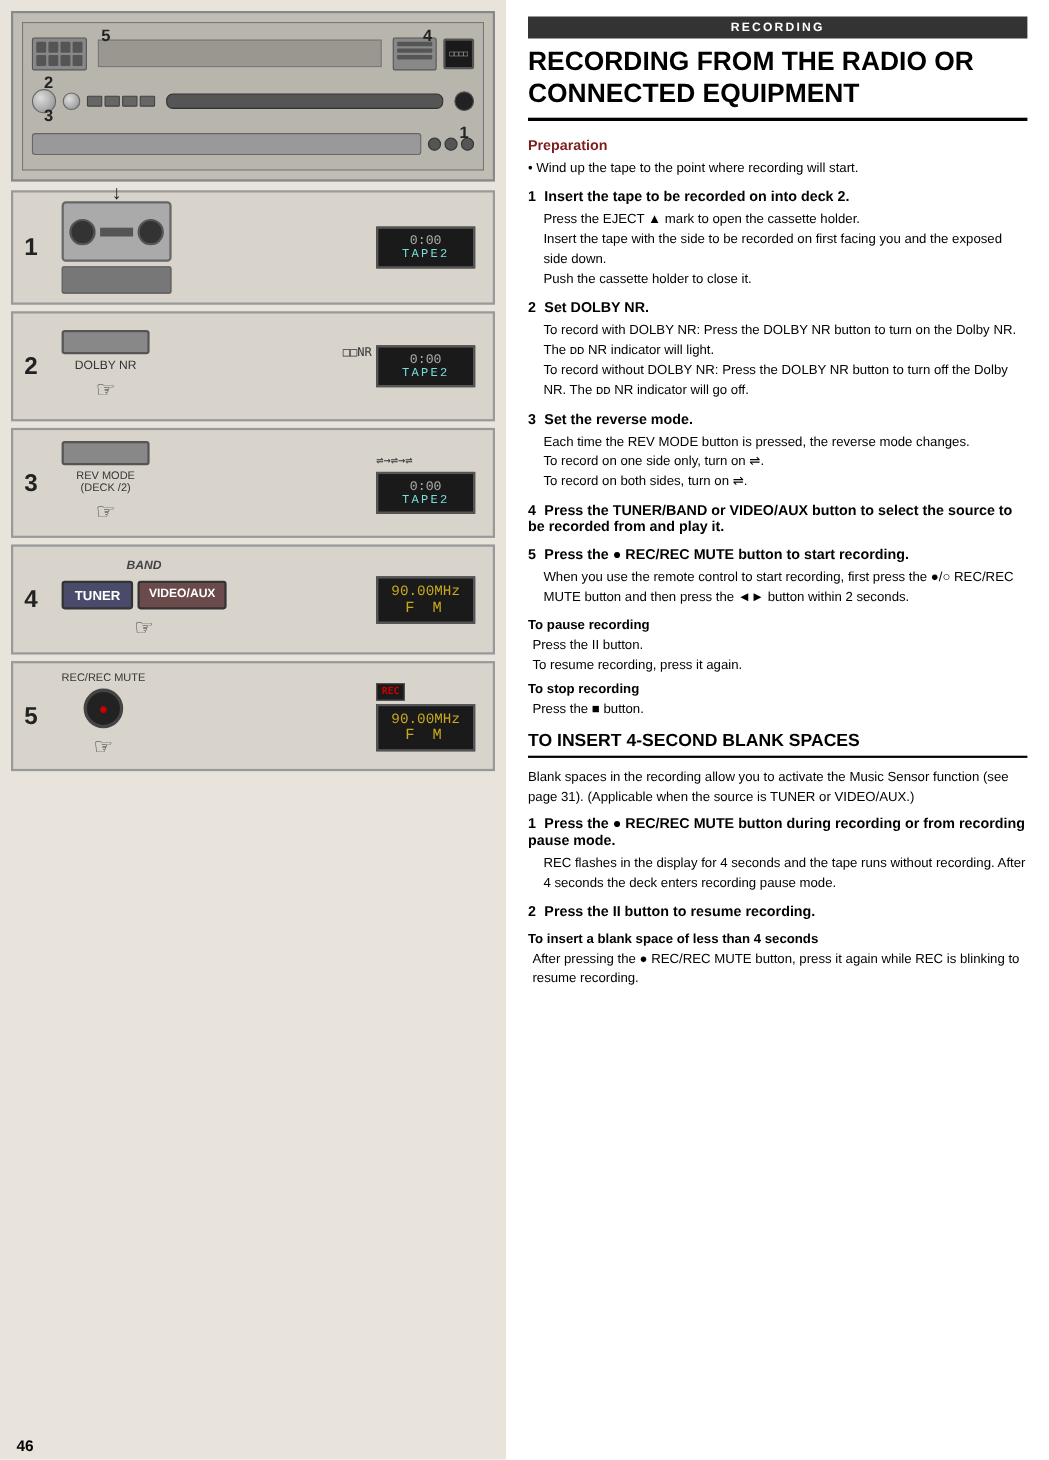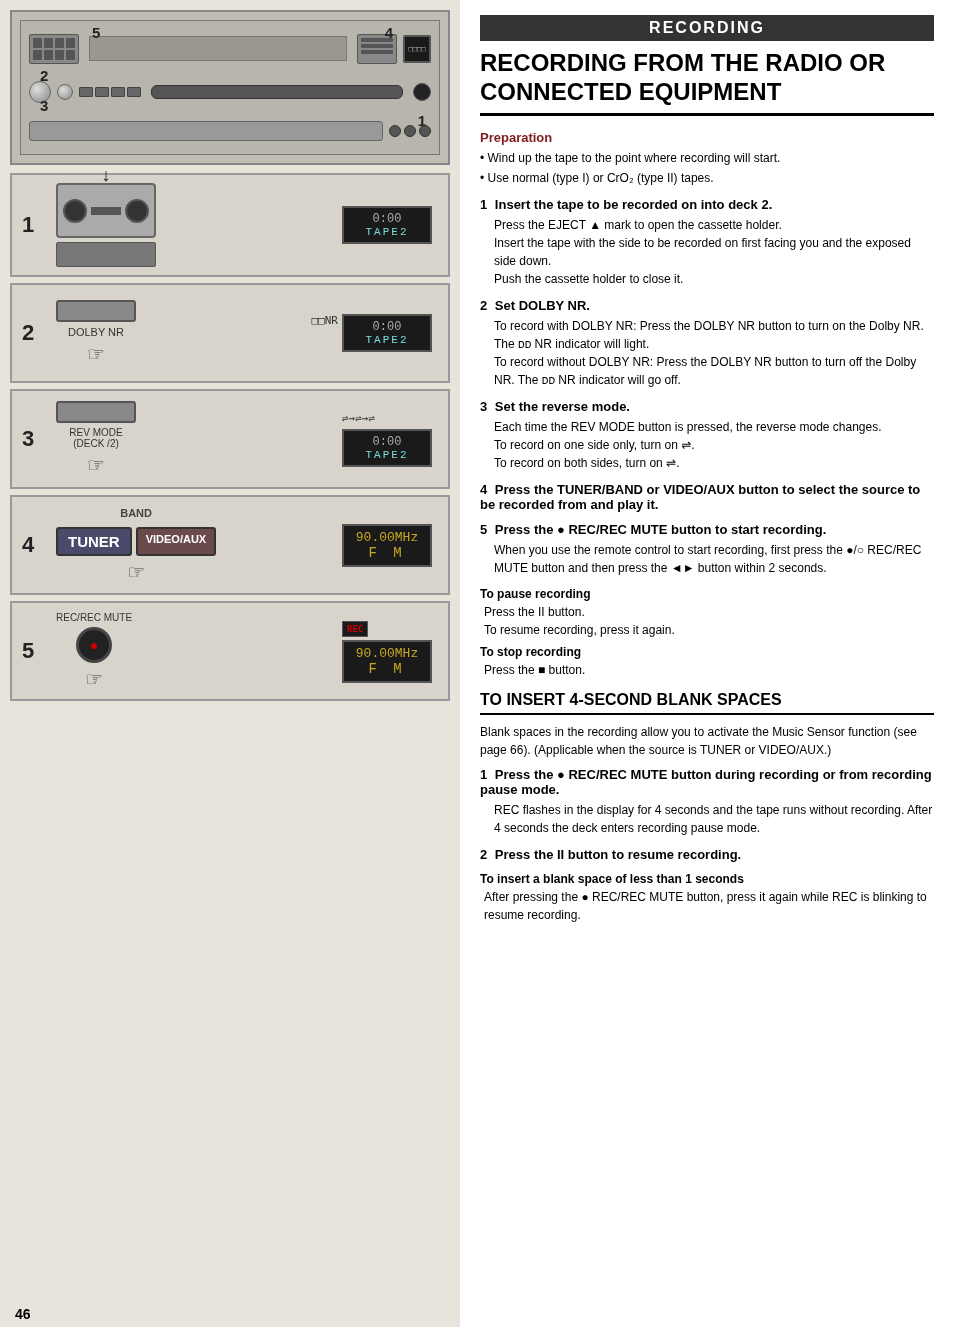--- a/index.html
+++ b/index.html
@@ -73,28 +73,29 @@
     .rev-label {
       font-size: 11px;
       color: #333;
       text-align: center;
     }
     .band-label {
       font-size: 11px;
       color: #444;
       font-weight: bold;
       margin-bottom: 4px;
+      font-style: italic;
     }
     .tuner-btn {
       background: #4a4a6a;
       color: #fff;
       border: 2px solid #333;
       border-radius: 3px;
       padding: 4px 10px;
-      font-size: 15px;
+      font-size: 12px;
       font-weight: bold;
       cursor: pointer;
     }
     .videoaux-btn {
       background: #6a4a4a;
       color: #fff;
       border: 2px solid #333;
       border-radius: 3px;
       padding: 4px 8px;
       font-size: 11px;
@@ -184,21 +185,21 @@
       font-size: 14px;
       font-weight: bold;
     }
 
     
     .recording-header {
       background: #333;
       color: #fff;
       text-align: center;
       padding: 4px 10px;
-      font-size: 16px;
+      font-size: 11px;
       font-weight: bold;
       letter-spacing: 2px;
       margin-bottom: 8px;
     }
     .main-title {
       font-size: 24px;
       font-weight: bold;
       color: #000;
       border-bottom: 3px solid #000;
       padding-bottom: 6px;
@@ -425,21 +426,20 @@
 
 <div class="right-panel">
 
   <div class="recording-header">RECORDING</div>
 
   <div class="main-title">RECORDING FROM THE RADIO OR CONNECTED EQUIPMENT</div>
 
   <div class="step-block">
     <div class="section-title">Preparation</div>
     <div class="prep-text">• <span>Wind up the tape to the point where recording will start.</span></div>
-    <div class="prep-text" style="margin-top:-8px;">• <span>Use normal (type I) or CrO₂ (type II) tapes.</span></div>
   </div>
 
   <div class="step-block">
     <div class="step-header">
       <span class="num">1</span>
       <span>Insert the tape to be recorded on into deck 2.</span>
     </div>
     <div class="step-body">
       Press the EJECT ▲ mark to open the cassette holder.<br>
       Insert the tape with the side to be recorded on first facing you and the exposed side down.<br>
@@ -495,36 +495,36 @@
     </div>
   </div>
 
   <div class="sub-section">
     <div class="sub-title">To stop recording</div>
     <div class="sub-text">Press the ■ button.</div>
   </div>
 
   <div class="insert-header">TO INSERT 4-SECOND BLANK SPACES</div>
 
-  <div class="insert-intro">Blank spaces in the recording allow you to activate the Music Sensor function (see page 66). (Applicable when the source is TUNER or VIDEO/AUX.)</div>
+  <div class="insert-intro">Blank spaces in the recording allow you to activate the Music Sensor function (see page 31). (Applicable when the source is TUNER or VIDEO/AUX.)</div>
 
   <div class="step-block">
     <div class="step-header">
       <span class="num">1</span>
       <span>Press the ● REC/REC MUTE button during recording or from recording pause mode.</span>
     </div>
     <div class="step-body">REC flashes in the display for 4 seconds and the tape runs without recording. After 4 seconds the deck enters recording pause mode.</div>
   </div>
 
   <div class="step-block">
     <div class="step-header">
       <span class="num">2</span>
       <span>Press the II button to resume recording.</span>
     </div>
   </div>
 
   <div class="sub-section">
-    <div class="sub-title">To insert a blank space of less than 1 seconds</div>
+    <div class="sub-title">To insert a blank space of less than 4 seconds</div>
     <div class="sub-text">After pressing the ● REC/REC MUTE button, press it again while REC is blinking to resume recording.</div>
   </div>
 
 
 </div>
 
 </body></html>

